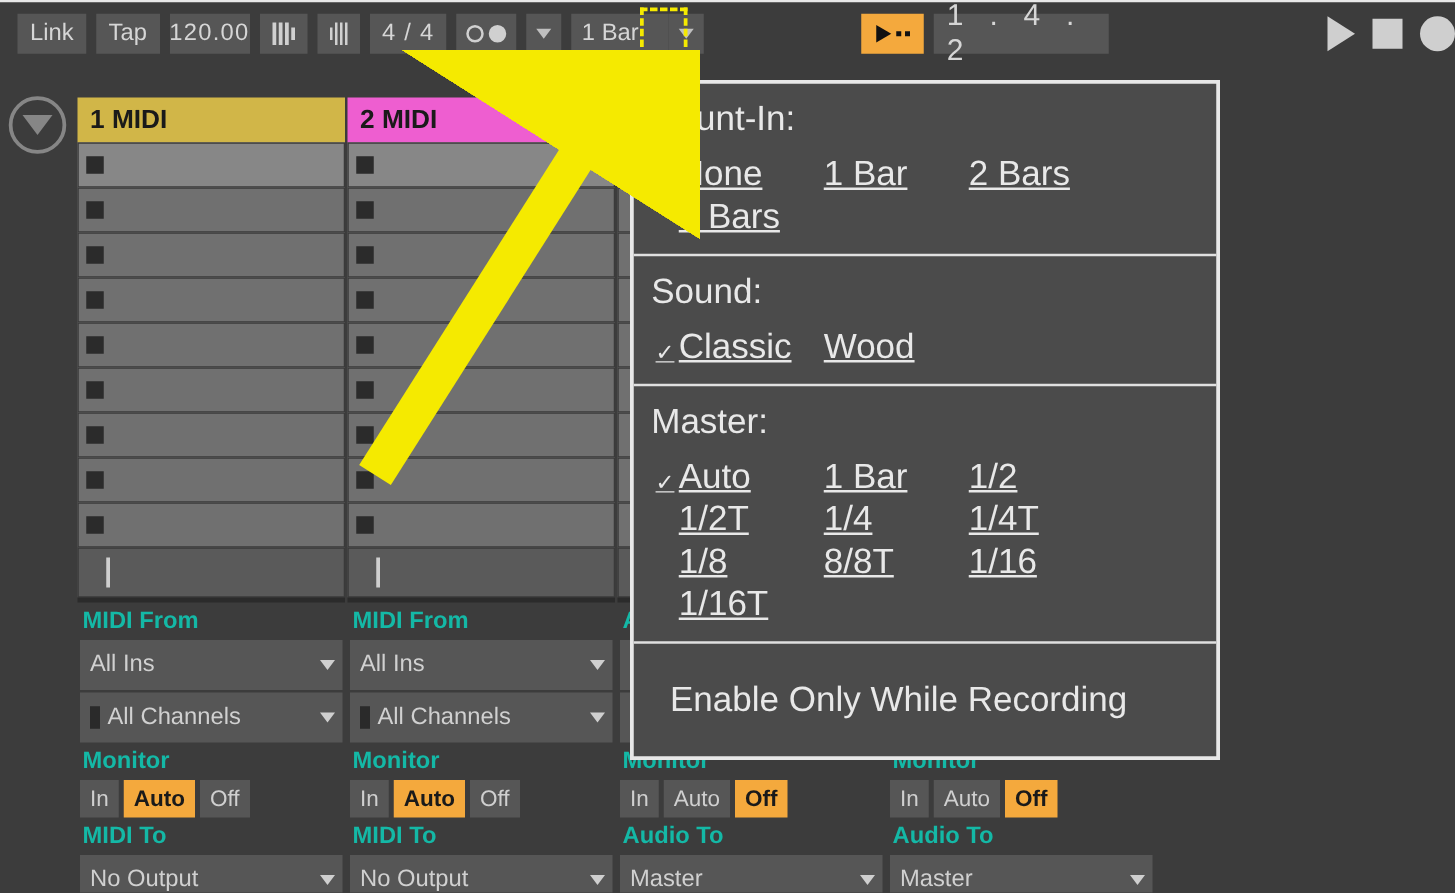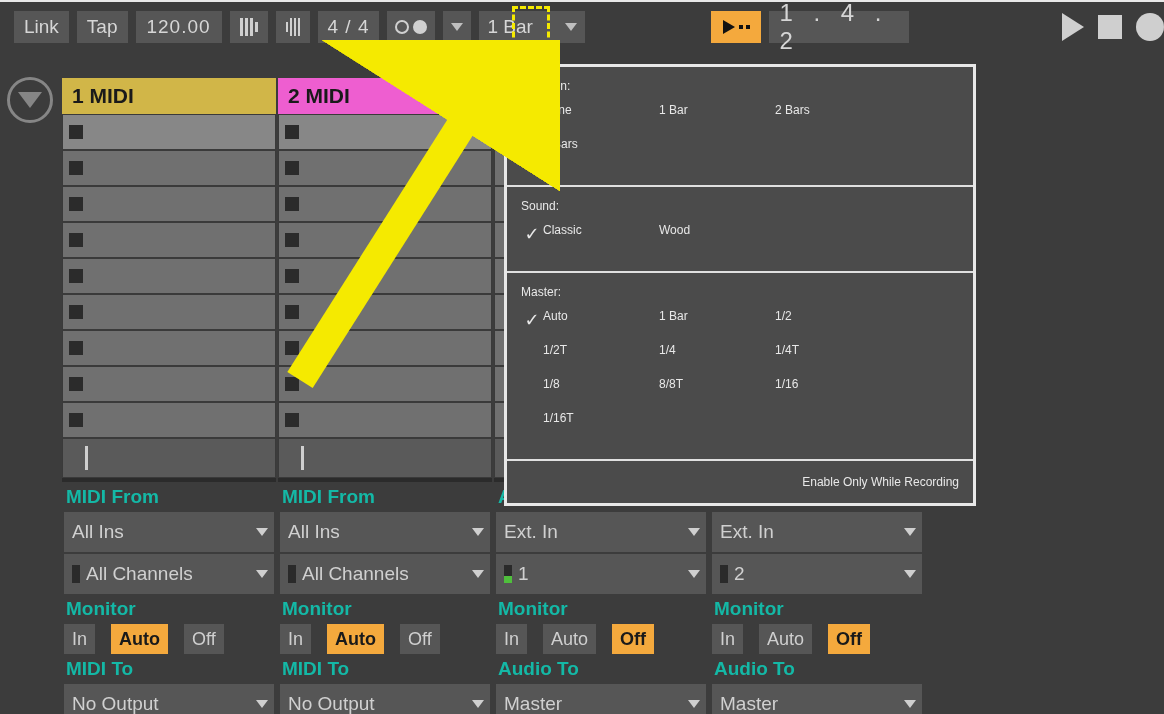--- a/index.html
+++ b/index.html
@@ -23,21 +23,21 @@
   .btn {
     background: #565656;
     border: none;
     color: #d6d6d6;
     height: 32px;
     padding: 0 10px;
     font-size: 19px;
     display: flex; align-items: center; justify-content: center;
     cursor: pointer;
   }
-  .tempo { width: 86px; justify-content: center; letter-spacing: 1px; text-align: center; }
+  .tempo { width: 64px; justify-content: center; letter-spacing: 1px; text-align: center; }
   .metrobars { display: flex; align-items: center; gap: 2px; }
   .metrobars span { display:inline-block; width:3px; height:18px; background:#d0d0d0; }
   .metrobars.thin span { width:2px; }
   .sig { font-size: 19px; letter-spacing: 1px; }
   .circo {
     display:flex; align-items:center; gap:4px;
     height:32px; background:#565656; padding:0 8px;
   }
   .circ { width:14px; height:14px; border:2px solid #d0d0d0; border-radius:50%; display:inline-block;}
   .circ.filled { background:#d0d0d0; }
@@ -111,45 +111,46 @@
     display:flex; flex-direction:column; gap:2px;
   }
   .io-label { color:#14b8a6; font-weight:600; padding:2px 4px;}
   .io-select {
     background:#565656; height:40px; display:flex; align-items:center; justify-content:space-between;
     padding:0 6px 0 8px; margin:0 2px;
   }
   .io-select .tri-down { border-top-color:#cfcfcf; }
   .io-select .meter { width:8px;height:18px;background:#2a2a2a;display:inline-block;margin-right:6px; position:relative;}
   .io-select .meter.on::after{content:"";position:absolute;bottom:0;left:0;right:0;height:7px;background:#4fbf3c;}
-  .mon-row { display:flex; gap:16px; padding:0 2px;}
+  .mon-row { display:flex; gap:4px; padding:0 2px;}
   .mon-btn {
     background:#565656; color:#cfcfcf; height:30px; padding:0 8px; font-size:18px;
     display:flex; align-items:center; justify-content:center;
   }
   .mon-btn.active { background:#f4a93d; color:#1a1a1a; font-weight:600;}
 
   
   .menu {
     position:absolute;
     top:64px; left:504px;
     width:472px;
     background:#4b4b4b;
     border:3px solid #e8e8e8;
     z-index:40;
     color:#e8e8e8;
-    font-size:12px;
+    font-size:28px;
   }
   .menu-section { padding:12px 14px 14px 14px; border-bottom:2px solid #e0e0e0;}
-  .menu-section:last-child{border-bottom:none; text-align:right; padding:14px;}
+  .menu-section:last-child{border-bottom:none; text-align:left; padding:29px;}
   .menu-title { font-weight:500; margin-bottom:10px;}
   .menu-row { display:flex; flex-wrap:wrap; }
   .menu-opt {
-    width:116px; height:34px; display:flex; align-items:flex-start;
+    width:116px; height:34px; display:flex; align-items:flex-end;
     cursor:pointer;
+    text-decoration:underline;
   }
   .menu-opt .chk { width:22px; display:inline-flex; justify-content:center;}
   .menu-opt.sel .chk::before { content:"✓"; font-size:18px;}
 
   
   .arrow-svg { position:absolute; top:40px; left:260px; width:300px; height:420px; z-index:45; pointer-events:none;}
 
 </style>
 </head>
 <body>

